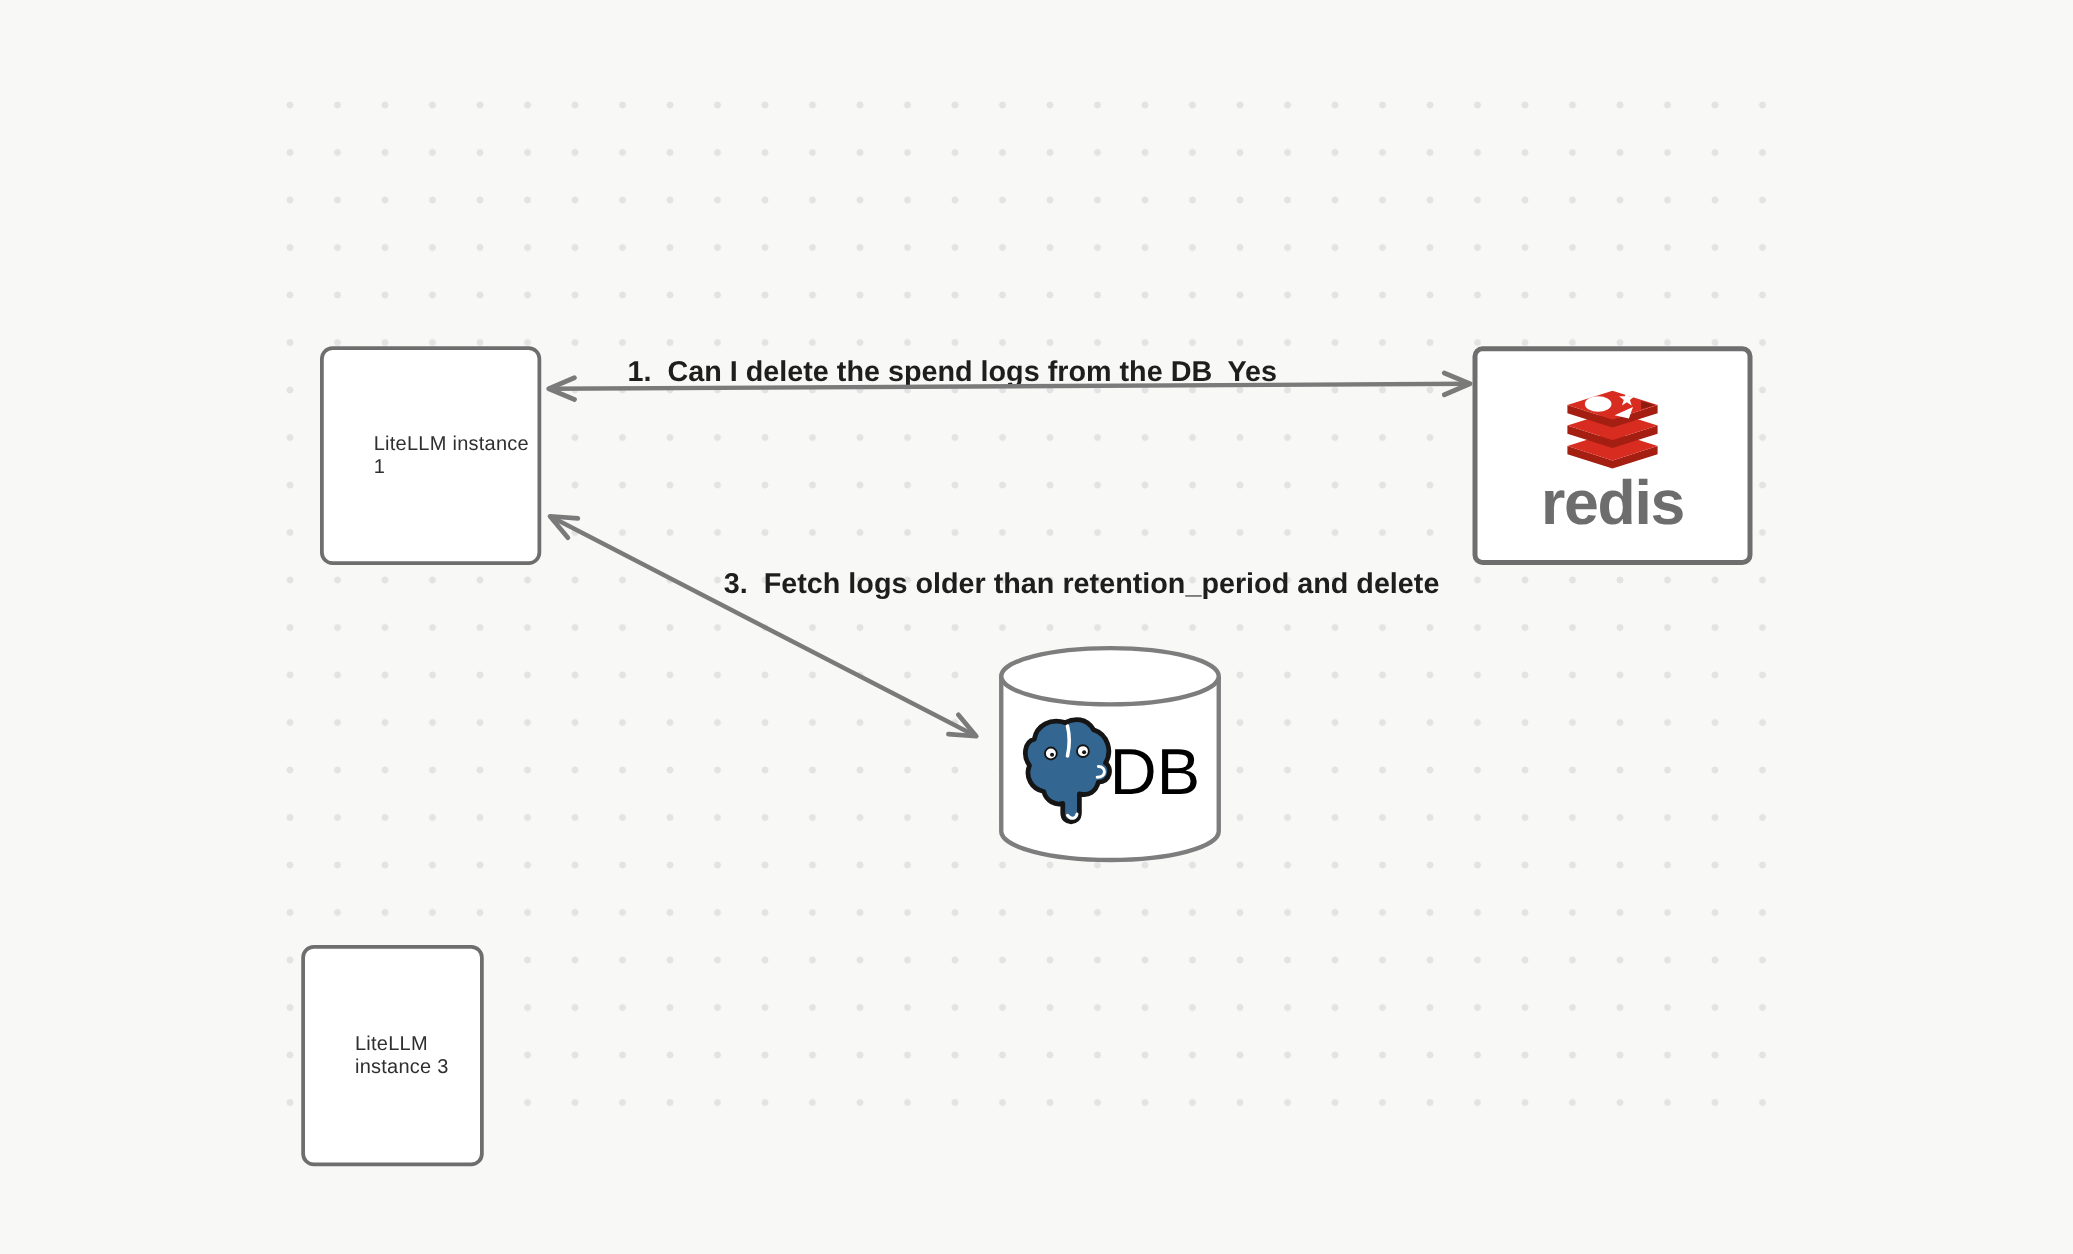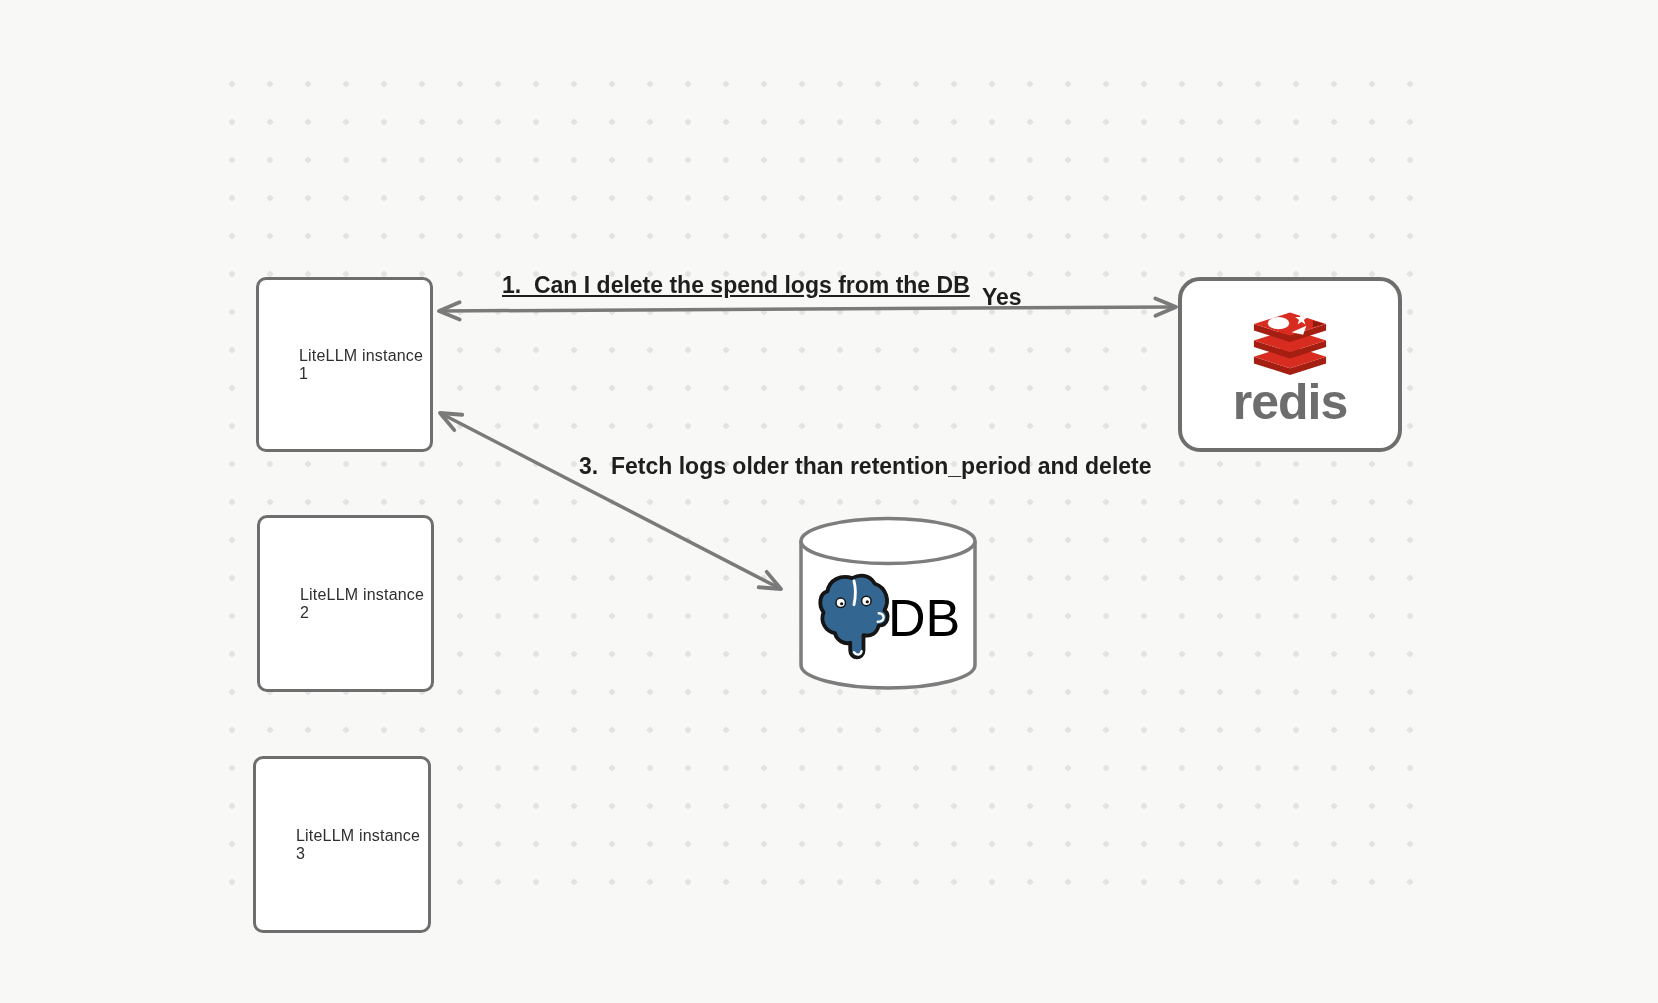--- a/index.html
+++ b/index.html
@@ -23,21 +23,21 @@
     border:3.5px solid #6e6e6e;
     border-radius:10px;
     display:flex;align-items:center;justify-content:center;
     box-sizing:border-box;
   }
   .node-box .box-label{
     font-size:16px;color:#2f2f2f;letter-spacing:.2px;padding-left:40px;
   }
   .redis-node{
     position:absolute;left:1178px;top:277px;width:224px;height:175px;
-    background:#ffffff;border:4px solid #6e6e6e;border-radius:22px;
+    background:#ffffff;border:4px solid #6e6e6e;border-radius:8px;
     box-sizing:border-box;
     display:flex;flex-direction:column;align-items:center;justify-content:center;
     padding-top:6px;
   }
   .redis-word{
     font-size:50px;font-weight:700;color:#6d6d6e;line-height:44px;
     letter-spacing:-1px;margin-top:-2px;
   }
   .cylinder{position:absolute;left:799px;top:516px;width:178px;height:176px;}
   .cyl-content{
@@ -59,25 +59,22 @@
 <body>
 
 <div class="canvas">
 
   <div class="dots"></div>
 
   <div class="node-box" style="left:256px;top:277px;width:177px;height:175px;">
     <span class="box-label">LiteLLM instance 1</span>
   </div>
 
-  <div class="node-box" style="left:257px;top:515px;width:177px;height:177px;">
-    <span class="box-label">LiteLLM instance 2</span>
-  </div>
 
-  <div class="node-box" style="left:253px;top:756px;width:178px;height:177px;">
+  <div class="node-box" style="left:241px;top:756px;width:146px;height:177px;">
     <span class="box-label">LiteLLM instance 3</span>
   </div>
 
   <div class="redis-node">
     <svg width="82" height="70" viewBox="0 0 100 84">
 
       <path d="M6,54 L6,62 L50,76 L94,62 L94,54 L50,68 Z" fill="#a41e11"></path>
       <polygon points="50,40 94,54 50,68 6,54" fill="#d82c20"></polygon>
 
       <path d="M6,34 L6,42 L50,56 L94,42 L94,34 L50,48 Z" fill="#a41e11"></path>
@@ -117,21 +114,21 @@
       <circle cx="26" cy="32" r="5" fill="#ffffff" stroke="#151515" stroke-width="1.6"></circle>
       <circle cx="27" cy="33" r="1.7" fill="#151515"></circle>
       <circle cx="53" cy="30" r="5" fill="#ffffff" stroke="#151515" stroke-width="1.6"></circle>
       <circle cx="54" cy="31" r="1.7" fill="#151515"></circle>
       <path d="M 66,43 C 73,43 73,52 65,52" stroke="#ffffff" stroke-width="2.5" fill="none" stroke-linecap="round"></path>
       <path d="M 40,84 C 43,88 47,87 48,83" stroke="#ffffff" stroke-width="2.5" fill="none" stroke-linecap="round"></path>
     </svg>
     <span class="db-label">DB</span>
   </div>
 
-  <div class="edge-label" style="left:502px;top:272px;text-decoration:underline;">1.  Can I delete the spend logs from the DB</div>
+  <div class="edge-label" style="left:502px;top:284px;">1.  Can I delete the spend logs from the DB</div>
 
   <div class="edge-label" style="left:982px;top:284px;">Yes</div>
 
   <div class="edge-label" style="left:579px;top:453px;">3.  Fetch logs older than retention_period and delete</div>
 
   <svg class="arrows" width="1658" height="1003" viewBox="0 0 1658 1003">
     <defs>
       <marker id="ah" viewBox="0 0 24 24" refX="22" refY="12" markerWidth="26" markerHeight="26" markerUnits="userSpaceOnUse" orient="auto-start-reverse">
         <path d="M3,4 L22,12 L3,20" fill="none" stroke="#7a7a7a" stroke-width="3.5" stroke-linecap="round" stroke-linejoin="round"></path>
       </marker>

